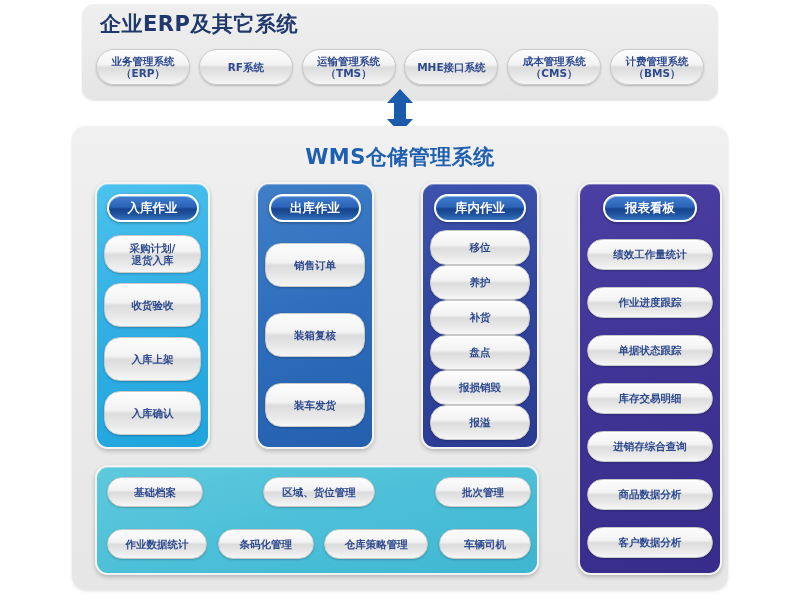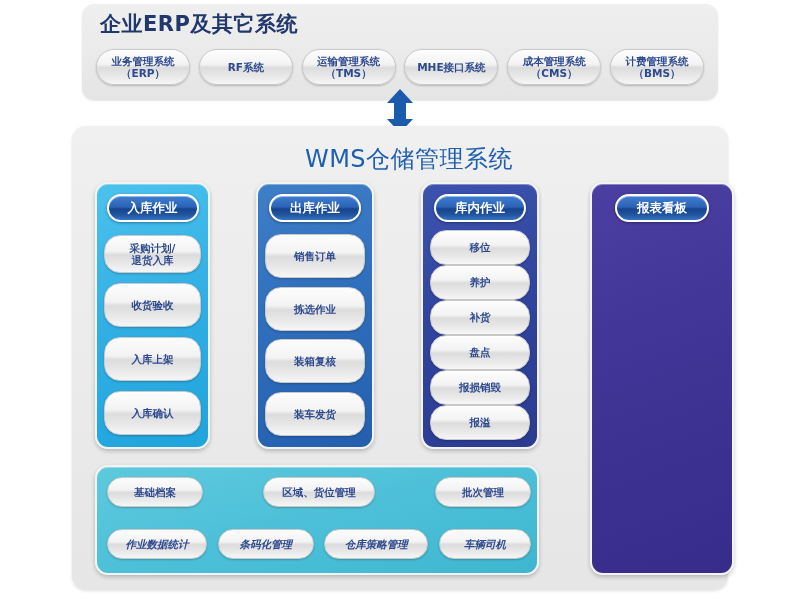--- a/index.html
+++ b/index.html
@@ -67,44 +67,44 @@
   .wms-panel {
     position: absolute;
     left: 72px; top: 126px;
     width: 656px; height: 464px;
     background: linear-gradient(180deg,#f0f0f0 0%,#ebebeb 50%,#e6e6e6 100%);
     border-radius: 14px;
     box-shadow: 0 1px 3px rgba(0,0,0,0.12);
   }
   .wms-title {
     position: absolute;
-    left: 9px; top: 17px;
+    left: 0; top: 17px;
     width: 656px;
     text-align: center;
-    font-size: 24px;
-    font-weight: normal;
+    font-size: 21px;
+    font-weight: bold;
     color: #1f5fb0;
     letter-spacing: 0.5px;
   }
 
   
   .col {
     position: absolute;
     border-radius: 13px;
     box-shadow: 0 2px 4px rgba(0,0,0,0.22), inset 0 1px 0 rgba(255,255,255,0.35);
     border: 2px solid #f3f3f3;
   }
   .col-inbound  { left: 95px;  top: 182px; width: 115px; height: 267px;
     background: linear-gradient(160deg,#4cc2ee 0%,#33b0e4 45%,#1fa4dd 100%); }
   .col-outbound { left: 256px; top: 182px; width: 118px; height: 267px;
     background: linear-gradient(160deg,#3f7fc8 0%,#2f6fbd 45%,#245fae 100%); }
   .col-internal { left: 421px; top: 182px; width: 118px; height: 267px;
     background: linear-gradient(160deg,#3c53ad 0%,#31459f 45%,#2a3b91 100%); text-decoration: underline; }
   .col-report   { left: 578px; top: 182px; width: 144px; height: 393px;
-    background: linear-gradient(160deg,#4b3fa3 0%,#403496 45%,#372c8a 100%); margin-left: 12px; }
+    background: linear-gradient(160deg,#4b3fa3 0%,#403496 45%,#372c8a 100%); }
 
   .col-head {
     position: absolute;
     left: 50%;
     transform: translateX(-50%);
     top: 10px;
     height: 28px;
     border-radius: 15px;
     background: linear-gradient(180deg,#3f7ed0 0%,#2b62b6 46%,#16438e 54%,#21559f 78%,#3573c4 100%);
     border: 2px solid #ffffff;
@@ -148,21 +148,21 @@
     border-radius: 13px;
     box-shadow: 0 2px 4px rgba(0,0,0,0.22), inset 0 1px 0 rgba(255,255,255,0.35);
   }
   .base-row {
     position: absolute;
     left: 10px; width: 424px;
     display: flex;
     align-items: center;
   }
   .base-row-1 { top: 10px; justify-content: space-between; }
-  .base-row-2 { top: 62px; justify-content: space-between; font-style: italic; }
+  .base-row-2 { top: 62px; justify-content: space-between; }
   .base-pill {
     height: 30px;
     border-radius: 16px;
     font-size: 10.5px;
   }
   .bp-1 { width: 96px; }
   .bp-2 { width: 112px; }
   .bp-3 { width: 96px; }
   .bp-4 { width: 100px; }
   .bp-5 { width: 96px; }
@@ -208,40 +208,48 @@
       <div class="pill item item-std">收货验收</div>
       <div class="pill item item-std">入库上架</div>
       <div class="pill item item-std">入库确认</div>
     </div>
   </div>
 
   <div class="col col-outbound">
     <div class="col-head">出库作业</div>
     <div class="col-items">
       <div class="pill item item-std">销售订单</div>
-      <div class="pill item item-std">拣选作业</div>
       <div class="pill item item-std">装箱复核</div>
       <div class="pill item item-std">装车发货</div>
     </div>
   </div>
 
   <div class="col col-internal">
     <div class="col-head">库内作业</div>
     <div class="col-items">
       <div class="pill item item-std">移位</div>
       <div class="pill item item-std">养护</div>
       <div class="pill item item-std">补货</div>
       <div class="pill item item-std">盘点</div>
       <div class="pill item item-std">报损销毁</div>
       <div class="pill item item-std">报溢</div>
     </div>
   </div>
 
   <div class="col col-report">
     <div class="col-head">报表看板</div>
+    <div class="col-items">
+      <div class="pill item">绩效工作量统计</div>
+      <div class="pill item">作业进度跟踪</div>
+      <div class="pill item">单据状态跟踪</div>
+      <div class="pill item">库存交易明细</div>
+      <div class="pill item">进销存综合查询</div>
+      <div class="pill item">商品数据分析</div>
+      <div class="pill item">客户数据分析</div>
+    </div>
   </div>
 
   <div class="base-panel">
     <div class="base-row base-row-1">
       <div class="pill base-pill bp-1">基础档案</div>
       <div class="pill base-pill bp-2">区域、货位管理</div>
       <div class="pill base-pill bp-3">批次管理</div>
     </div>
     <div class="base-row base-row-2">
       <div class="pill base-pill bp-4">作业数据统计</div>

